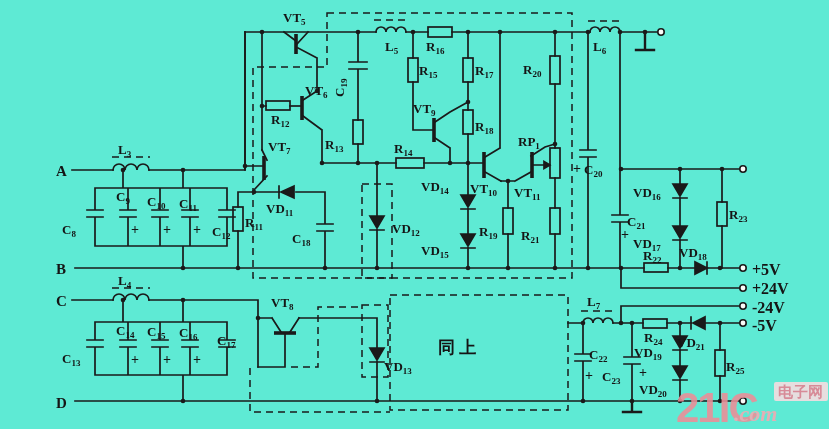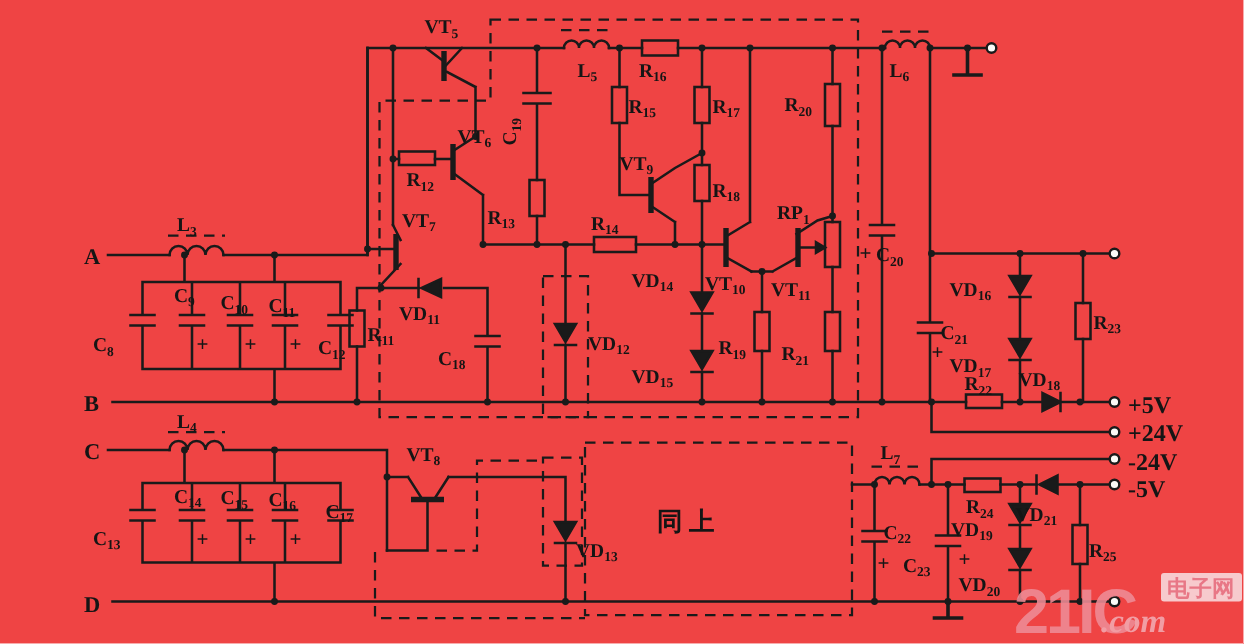--- a/index.html
+++ b/index.html
@@ -1,16 +1,16 @@
 <!DOCTYPE html>
 <html><head>
 <meta charset="utf-8">
 <style>
   html,body{margin:0;padding:0;background:#ffffff;}
-  #stage{position:relative;width:829px;height:429px;background:#ef4444;overflow:hidden;
+  #stage{position:relative;width:829px;height:429px;background:#5eead4;overflow:hidden;
          font-family:"Liberation Serif", serif;}
   svg{position:absolute;left:0;top:0;}
   .lbl{font-family:"Liberation Serif", serif;font-weight:bold;fill:#151515;}
 </style>
 </head>
 <body>
 
 <div id="stage">
 <svg id="cv" width="829" height="429" viewBox="0 0 829 429">
 

